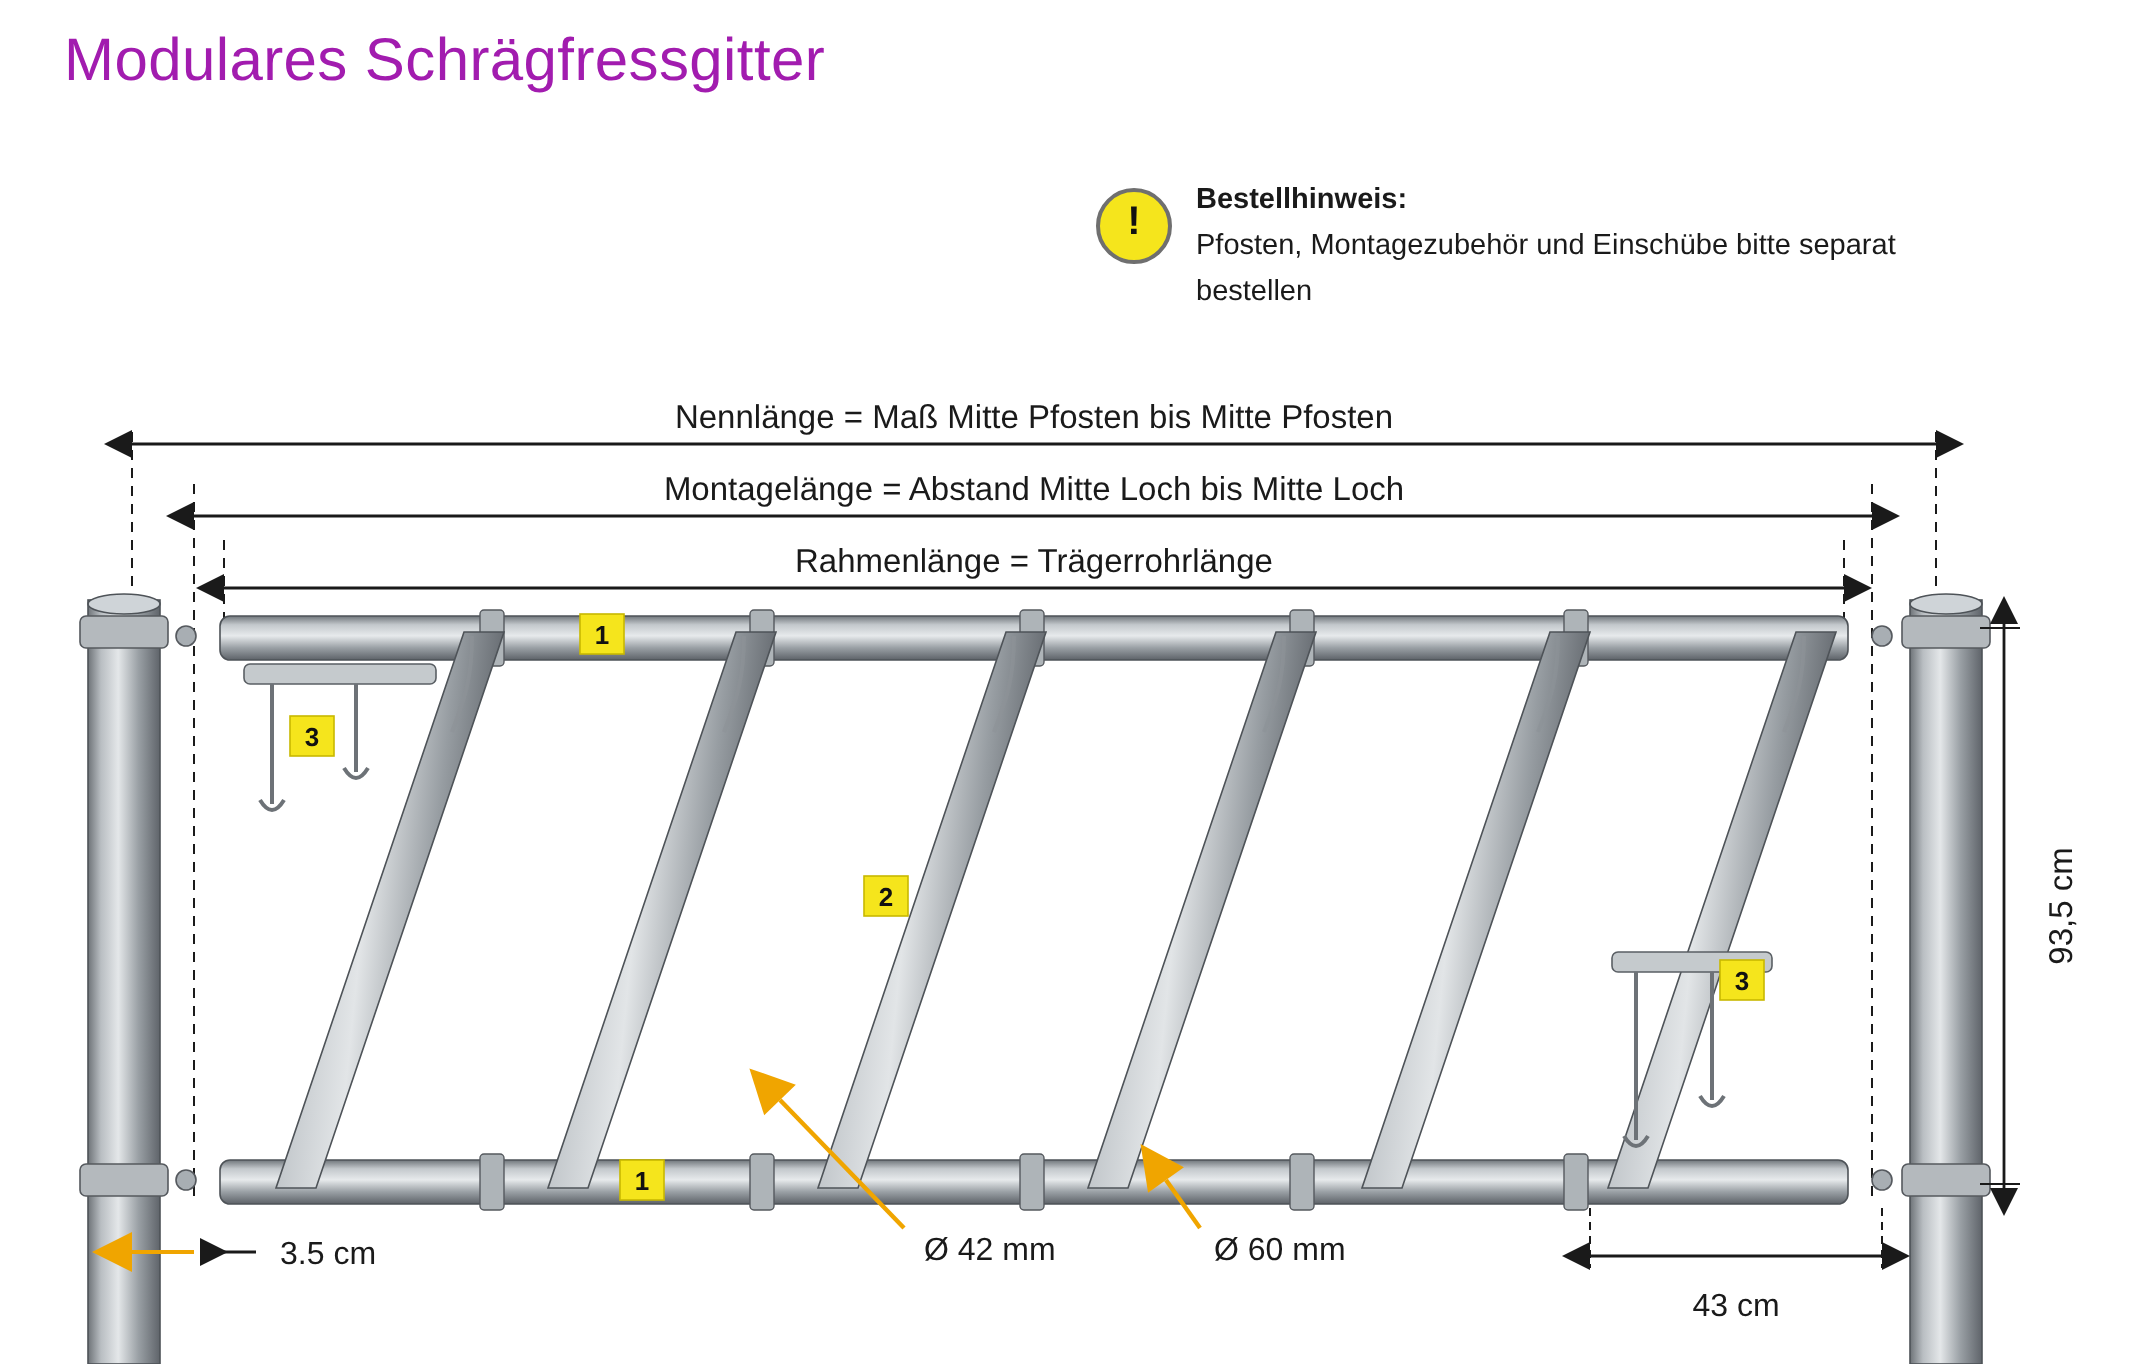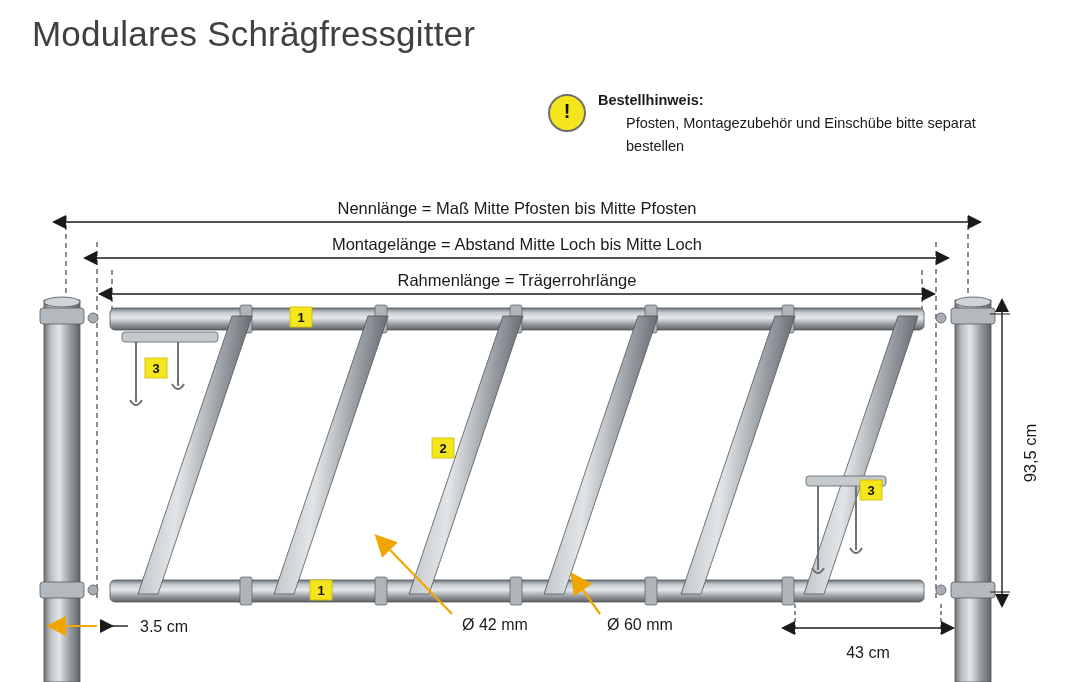--- a/index.html
+++ b/index.html
@@ -6,22 +6,22 @@
   body{
     width:1070px;height:682px;
     background:#ffffff;
     font-family:"Liberation Sans", sans-serif;
     color:#1a1a1a;
     position:relative;
     overflow:hidden;
   }
   #page-title{
     position:absolute;left:32px;top:14px;
-    font-size:35px;font-weight:400;letter-spacing:0.2px;
-    color:#404040;
+    font-size:30px;font-weight:400;letter-spacing:0.2px;
+    color:#a21caf;
   }
   .bullets{
     position:absolute;left:34px;top:96px;
     font-size:16.5px;line-height:28px;
   }
   .bullets .b{white-space:nowrap;}
   .bullets .dot{display:inline-block;width:12px;}
 
   .notice{
     position:absolute;left:548px;top:92px;width:450px;
@@ -31,21 +31,21 @@
     background:#f5e51c;border:2px solid #6f6f6f;
   }
   .notice .badge .bang{
     position:absolute;left:0;right:0;top:4px;text-align:center;
     font-size:20px;font-weight:bold;line-height:22px;color:#111;
   }
   .notice .ntitle{
     position:absolute;left:50px;top:0;font-size:14.5px;font-weight:bold;
   }
   .notice .ntext{
-    position:absolute;left:50px;top:20px;font-size:14.5px;line-height:23px;width:400px;margin-left:28px;
+    position:absolute;left:50px;top:20px;font-size:14.5px;line-height:23px;width:400px;
   }
 
   
   #diagram{position:absolute;left:0;top:190px;width:897px;height:492px;}
   svg{display:block;}
   .dimtext{font-size:16.5px;font-family:"Liberation Sans", sans-serif;fill:#1a1a1a;}
   .smalltext{font-size:16px;font-family:"Liberation Sans", sans-serif;fill:#1a1a1a;}
   .tag{font-size:13px;font-weight:bold;font-family:"Liberation Sans", sans-serif;fill:#111;}
 </style>
 </head>

